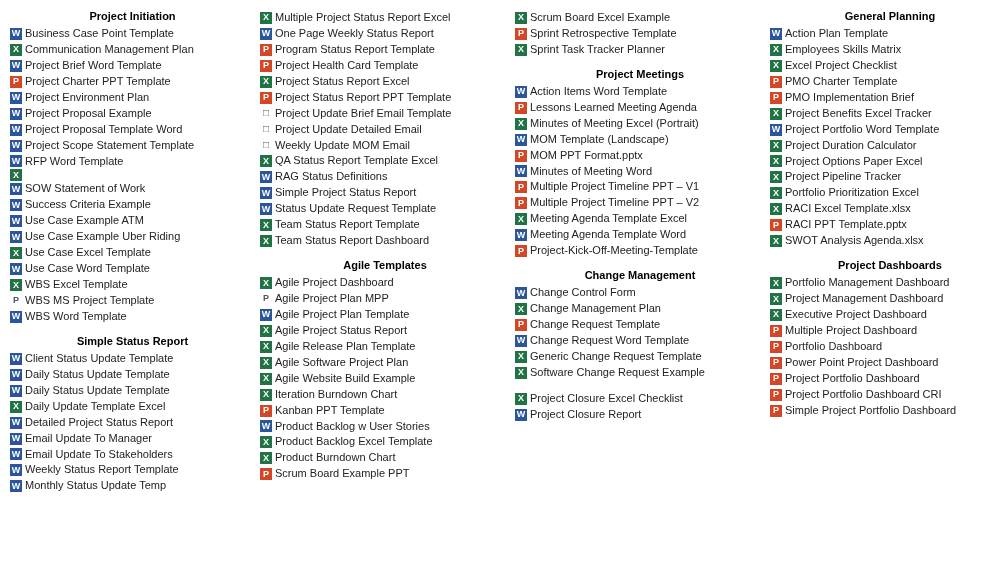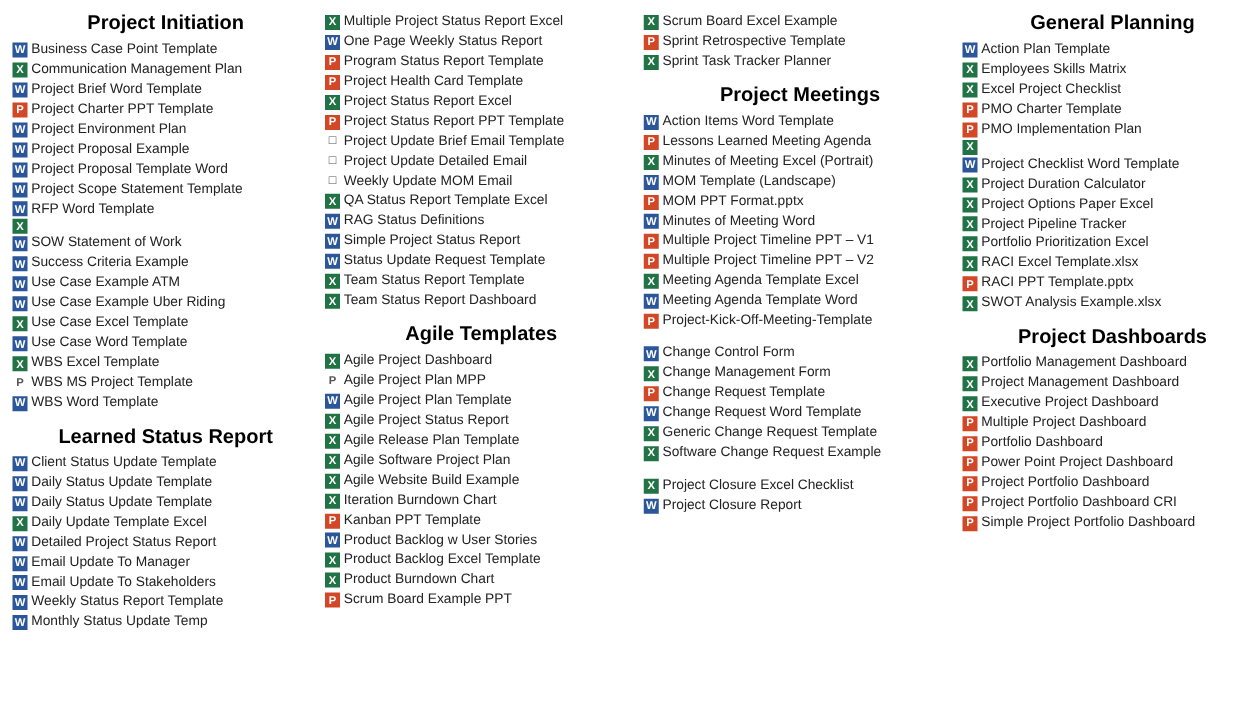--- a/index.html
+++ b/index.html
@@ -18,21 +18,21 @@
     }
     .column {
       display: flex;
       flex-direction: column;
     }
     .section {
       margin-bottom: 10px;
     }
     .section-title {
       font-weight: bold;
-      font-size: 16px;
+      font-size: 11px;
       text-align: center;
       margin-bottom: 4px;
       color: #000;
     }
     .item {
       display: flex;
       align-items: center;
       gap: 3px;
       line-height: 1.45;
       color: #222;
@@ -134,21 +134,21 @@
         <div class="item">
           <span class="item-icon icon-p" style="background: none; color: rgb(85, 85, 85);">P</span>
           <span class="item-label">WBS MS Project Template</span>
         </div>
         <div class="item">
           <span class="item-icon icon-word" style="background: rgb(43, 87, 154); color: rgb(255, 255, 255);">W</span>
           <span class="item-label">WBS Word Template</span>
         </div>
       </div>
       <div class="section">
-        <div class="section-title">Learned Status Report</div>
+        <div class="section-title">Simple Status Report</div>
         <div class="item">
           <span class="item-icon icon-word" style="background: rgb(43, 87, 154); color: rgb(255, 255, 255);">W</span>
           <span class="item-label">Client Status Update Template</span>
         </div>
         <div class="item">
           <span class="item-icon icon-word" style="background: rgb(43, 87, 154); color: rgb(255, 255, 255);">W</span>
           <span class="item-label">Daily Status Update Template</span>
         </div>
         <div class="item">
           <span class="item-icon icon-word" style="background: rgb(43, 87, 154); color: rgb(255, 255, 255);">W</span>
@@ -355,27 +355,28 @@
         <div class="item">
           <span class="item-icon icon-word" style="background: rgb(43, 87, 154); color: rgb(255, 255, 255);">W</span>
           <span class="item-label">Meeting Agenda Template Word</span>
         </div>
         <div class="item">
           <span class="item-icon icon-ppt" style="background: rgb(210, 71, 38); color: rgb(255, 255, 255);">P</span>
           <span class="item-label">Project-Kick-Off-Meeting-Template</span>
         </div>
       </div>
       <div class="section">
+        <div class="section-title">Change Management</div>
         <div class="item">
           <span class="item-icon icon-word" style="background: rgb(43, 87, 154); color: rgb(255, 255, 255);">W</span>
           <span class="item-label">Change Control Form</span>
         </div>
         <div class="item">
           <span class="item-icon icon-excel" style="background: rgb(33, 115, 70); color: rgb(255, 255, 255);">X</span>
-          <span class="item-label">Change Management Form</span>
+          <span class="item-label">Change Management Plan</span>
         </div>
         <div class="item">
           <span class="item-icon icon-ppt" style="background: rgb(210, 71, 38); color: rgb(255, 255, 255);">P</span>
           <span class="item-label">Change Request Template</span>
         </div>
         <div class="item">
           <span class="item-icon icon-word" style="background: rgb(43, 87, 154); color: rgb(255, 255, 255);">W</span>
           <span class="item-label">Change Request Word Template</span>
         </div>
         <div class="item">
@@ -412,28 +413,29 @@
         <div class="item">
           <span class="item-icon icon-excel" style="background: rgb(33, 115, 70); color: rgb(255, 255, 255);">X</span>
           <span class="item-label">Excel Project Checklist</span>
         </div>
         <div class="item">
           <span class="item-icon icon-ppt" style="background: rgb(210, 71, 38); color: rgb(255, 255, 255);">P</span>
           <span class="item-label">PMO Charter Template</span>
         </div>
         <div class="item">
           <span class="item-icon icon-ppt" style="background: rgb(210, 71, 38); color: rgb(255, 255, 255);">P</span>
-          <span class="item-label">PMO Implementation Plan</span>
-        </div>
-        <div class="item">
-          <span class="item-icon icon-excel" style="background: rgb(33, 115, 70); color: rgb(255, 255, 255);">X</span>
-        </div>
-        <div class="item">
-          <span class="item-icon icon-word" style="background: rgb(43, 87, 154); color: rgb(255, 255, 255);">W</span>
-          <span class="item-label">Project Checklist Word Template</span>
+          <span class="item-label">PMO Implementation Brief</span>
+        </div>
+        <div class="item">
+          <span class="item-icon icon-excel" style="background: rgb(33, 115, 70); color: rgb(255, 255, 255);">X</span>
+          <span class="item-label">Project Benefits Excel Tracker</span>
+        </div>
+        <div class="item">
+          <span class="item-icon icon-word" style="background: rgb(43, 87, 154); color: rgb(255, 255, 255);">W</span>
+          <span class="item-label">Project Portfolio Word Template</span>
         </div>
         <div class="item">
           <span class="item-icon icon-excel" style="background: rgb(33, 115, 70); color: rgb(255, 255, 255);">X</span>
           <span class="item-label">Project Duration Calculator</span>
         </div>
         <div class="item">
           <span class="item-icon icon-excel" style="background: rgb(33, 115, 70); color: rgb(255, 255, 255);">X</span>
           <span class="item-label">Project Options Paper Excel</span>
         </div>
         <div class="item">
@@ -447,21 +449,21 @@
         <div class="item">
           <span class="item-icon icon-excel" style="background: rgb(33, 115, 70); color: rgb(255, 255, 255);">X</span>
           <span class="item-label">RACI Excel Template.xlsx</span>
         </div>
         <div class="item">
           <span class="item-icon icon-ppt" style="background: rgb(210, 71, 38); color: rgb(255, 255, 255);">P</span>
           <span class="item-label">RACI PPT Template.pptx</span>
         </div>
         <div class="item">
           <span class="item-icon icon-excel" style="background: rgb(33, 115, 70); color: rgb(255, 255, 255);">X</span>
-          <span class="item-label">SWOT Analysis Example.xlsx</span>
+          <span class="item-label">SWOT Analysis Agenda.xlsx</span>
         </div>
       </div>
       <div class="section">
         <div class="section-title">Project Dashboards</div>
         <div class="item">
           <span class="item-icon icon-excel" style="background: rgb(33, 115, 70); color: rgb(255, 255, 255);">X</span>
           <span class="item-label">Portfolio Management Dashboard</span>
         </div>
         <div class="item">
           <span class="item-icon icon-excel" style="background: rgb(33, 115, 70); color: rgb(255, 255, 255);">X</span>

